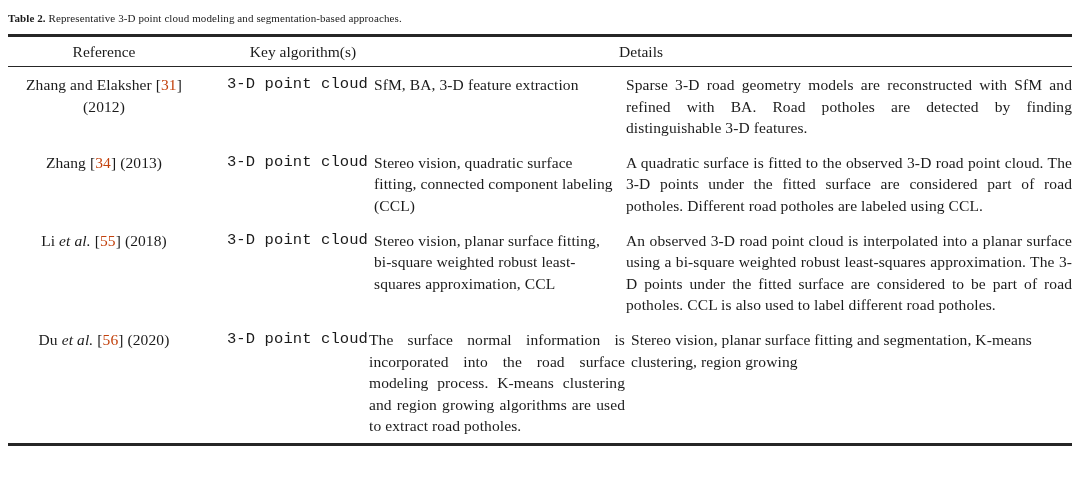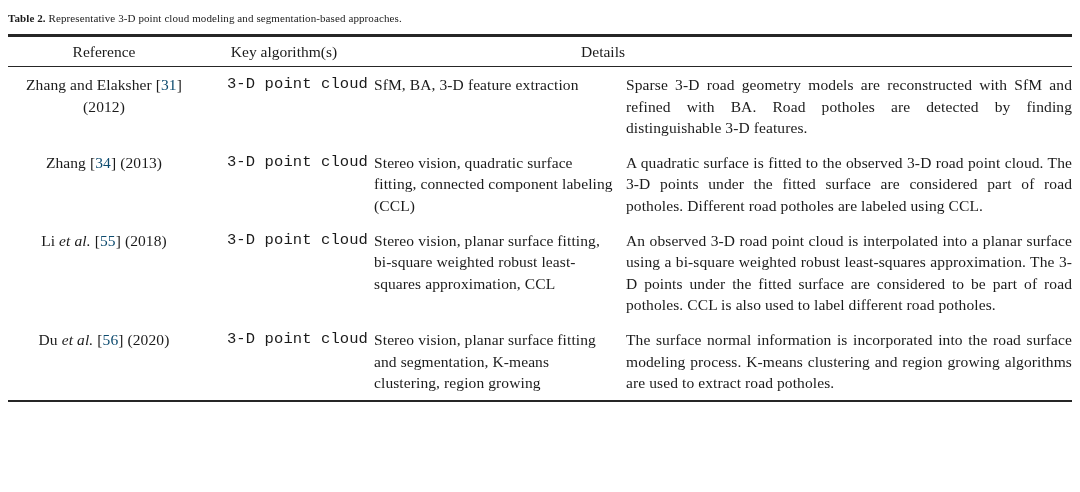--- a/index.html
+++ b/index.html
@@ -17,36 +17,36 @@
   .caption .cap-label{font-weight:700;}
   .rule{margin:0 8px;background:#262626;}
   .rule.top{height:2.6px;margin-top:6px;}
   .rule.mid{height:1.5px;}
   .rule.bottom{height:2.6px;}
   .grid{
     display:grid;
     grid-template-columns:192px 168px 257px 1fr;
     margin:0 8px;
   }
-  .header-row{padding:4px 0 4px;}
+  .header-row{padding:4px 0 4px;gap:19px;}
   .th{font-size:15.5px;line-height:21px;}
   .th.c1,.th.c2,.th.c3{text-align:center;}
   .th.c4{text-align:right;padding-left:1px;}
   .row{padding:7px 0 6px;}
   .cell{
     font-size:15.5px;line-height:21.6px;
     letter-spacing:.1px;
   }
   .cell.ref{text-align:center;padding:0 8px;}
   .cell.input{text-align:right;font-family:Liberation Mono, monospace;}
   .cell.algo{text-align:left;padding:0 6px;}
   .cell.details{text-align:justify;text-justify:inter-word;padding-left:1px;}
   .etal{font-style:italic;}
   .cite{
-    color:#0c4a6e;
+    color:#c2410c;
     text-decoration:none;cursor:pointer;margin-top:41px;
   }
   .bracket{color:#1b1b1b;}
 </style>
 </head>
 <body>
 
 <div class="caption">
   <span class="cap-label">Table 2.</span>
   <span>Representative 3-D point cloud modeling and segmentation-based approaches.</span>
@@ -91,17 +91,17 @@
   <div class="cell algo">Stereo vision, planar surface fitting, bi-square weighted robust least-squares approximation, CCL</div>
   <div class="cell details">An observed 3-D road point cloud is interpolated into a planar surface using a bi-square weighted robust least-squares approximation. The 3-D points under the fitted surface are considered to be part of road potholes. CCL is also used to label different road potholes.</div>
 </div>
 
 <div class="grid row">
   <div class="cell ref"><span>Du</span><i class="etal"> et al.</i>
     <span class="bracket">[</span><a class="cite">56</a><span class="bracket">]</span>
     <span>(2020)</span>
   </div>
   <div class="cell input">3-D point cloud</div>
+  <div class="cell details">The surface normal information is incorporated into the road surface modeling process. K-means clustering and region growing algorithms are used to extract road potholes.</div>
   <div class="cell algo">Stereo vision, planar surface fitting and segmentation, K-means clustering, region growing</div>
-  <div class="cell details">The surface normal information is incorporated into the road surface modeling process. K-means clustering and region growing algorithms are used to extract road potholes.</div>
 </div>
 
 <div class="rule bottom"></div>
 
 </body></html>

